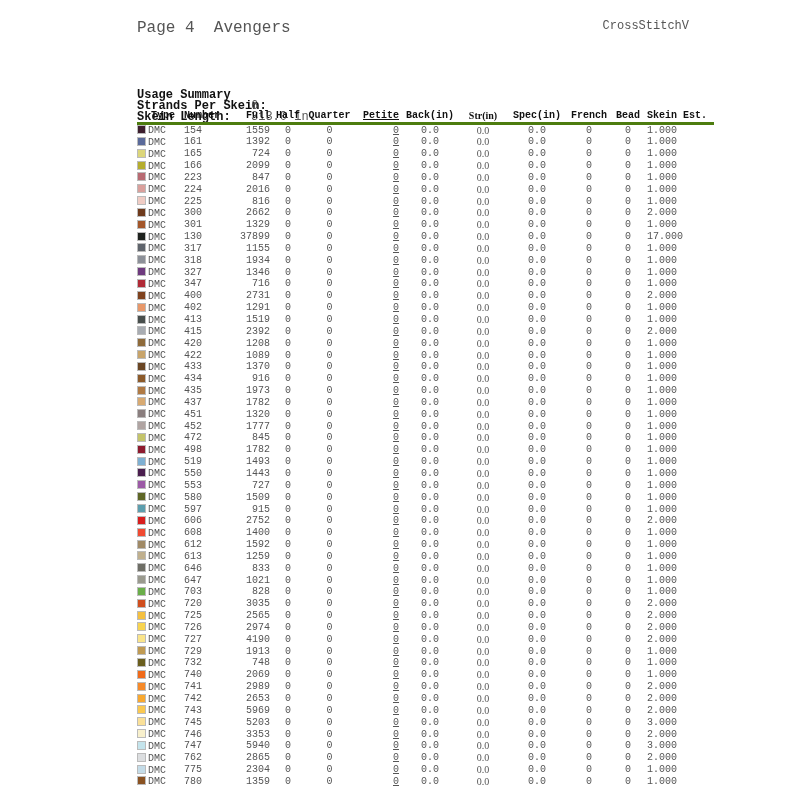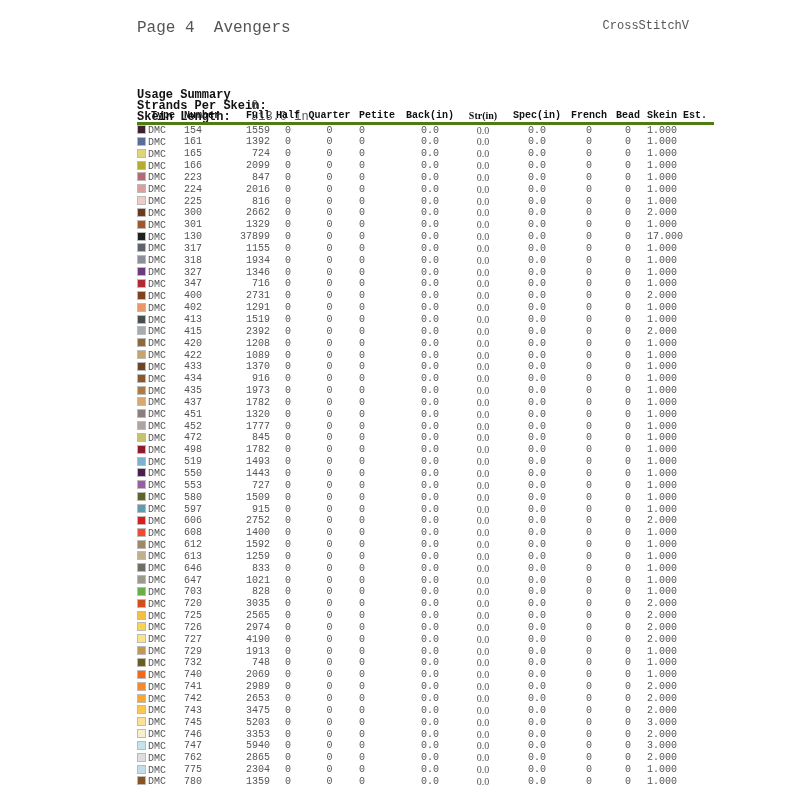--- a/index.html
+++ b/index.html
@@ -15,21 +15,21 @@
   table { position: absolute; left: 137px; top: 110px; border-collapse: collapse; font-size: 10px; }
   th { font-weight: bold; color: #111; padding: 0 3px; height: 12px; line-height: 12px; white-space: nowrap;
        border-bottom: 3px solid #4d7c0f; }
   td { color: #555; padding: 0 3px; height: 10.85px; line-height: 10.85px; white-space: nowrap; }
   .c-type { width: 38px; text-align: left; padding-left: 0; }
   th.c-type { text-align: right; padding-right: 6px; }
   .c-num { width: 40px; text-align: left; }
   .c-full { width: 40px; text-align: right; }
   .c-half { width: 24px; text-align: center; }
   .c-quarter { width: 47px; text-align: center; margin-top: 33px; }
-  .c-petite { width: 40px; text-align: left; }
+  .c-petite { width: 40px; text-align: right; text-decoration: underline; }
   .c-back { width: 50px; text-align: center; }
   .c-str { width: 44px; text-align: center; font-family: Liberation Serif, serif; }
   .c-spec { width: 52px; text-align: center; }
   .c-french { width: 40px; text-align: center; }
   .c-bead { width: 26px; text-align: center; }
   .c-skein { width: 64px; text-align: left; }
   .swatch { display: inline-block; width: 9px; height: 9px; margin-right: 2px; vertical-align: -1px;
             border: 1px solid #bbb; box-sizing: border-box; }
 </style>
 </head>
@@ -744,21 +744,21 @@
         <td class="c-back">0.0</td>
         <td class="c-str">0.0</td>
         <td class="c-spec">0.0</td>
         <td class="c-french">0</td>
         <td class="c-bead">0</td>
         <td class="c-skein">2.000</td>
       </tr>
       <tr>
         <td class="c-type"><span class="swatch" style="background: rgb(250, 200, 80);"></span><span>DMC</span></td>
         <td class="c-num">743</td>
-        <td class="c-full">3475</td>
+        <td class="c-full">5969</td>
         <td class="c-half">0</td>
         <td class="c-quarter">0</td>
         <td class="c-petite">0</td>
         <td class="c-back">0.0</td>
         <td class="c-str">0.0</td>
         <td class="c-spec">0.0</td>
         <td class="c-french">0</td>
         <td class="c-bead">0</td>
         <td class="c-skein">2.000</td>
       </tr>

